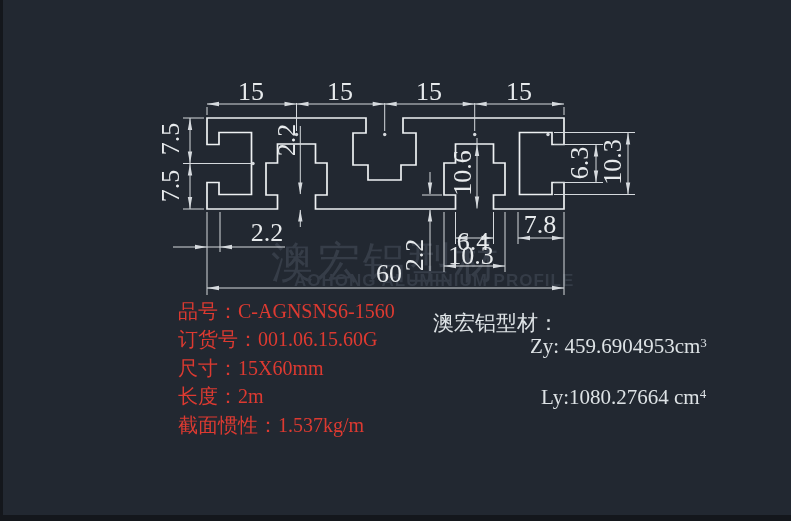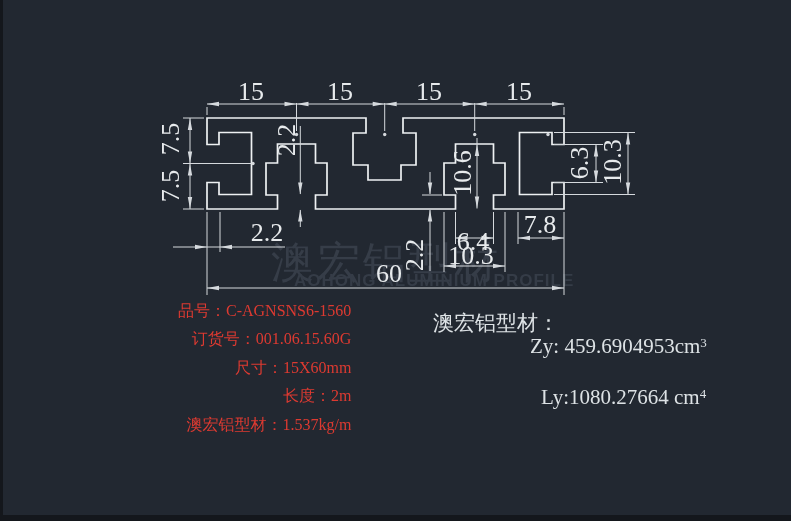--- a/index.html
+++ b/index.html
@@ -10,22 +10,22 @@
   .wm-cn{position:absolute;left:268px;top:234px;font-size:43px;font-weight:normal;
          letter-spacing:3px;color:#363d48;font-family:"Liberation Sans",sans-serif;white-space:nowrap;}
   .wm-en{position:absolute;left:291px;top:271px;font-size:17px;font-weight:bold;
          letter-spacing:1px;color:#353c47;font-family:"Liberation Sans",sans-serif;white-space:nowrap;}
   svg{position:absolute;left:0;top:0;}
   
   .dim{position:absolute;color:#e7eaec;font-size:26px;white-space:nowrap;
        transform:translate(-50%,-50%);line-height:1;}
   .dim.rot{transform:translate(-50%,-50%) rotate(-90deg);}
   
-  .specs{position:absolute;left:175px;top:297px;color:#dd3a31;font-size:16px;
-         line-height:28.4px;white-space:nowrap;text-align:right;}
+  .specs{position:absolute;left:175px;top:297px;color:#dd3a31;font-size:20px;
+         line-height:28.4px;white-space:nowrap;}
   .specs span{display:block;}
   
   .wtxt{position:absolute;color:#dde2e5;font-size:21px;white-space:nowrap;line-height:1.1;}
   .wtxt .sup{font-size:13px;vertical-align:6px;}
 </style>
 </head>
 <body>
 
 <div id="stage">
  <div id="canvas">
@@ -114,21 +114,21 @@
   <span class="dim" style="left:537px;top:225px">7.8</span>
   <span class="dim" style="left:468px;top:256px">10.3</span>
   <span class="dim rot" style="left:412px;top:255px">2.2</span>
   <span class="dim" style="left:386px;top:274px">60</span>
 
   <div class="specs">
     <span>品号：C-AGNSNS6-1560</span>
     <span>订货号：001.06.15.60G</span>
     <span>尺寸：15X60mm</span>
     <span>长度：2m</span>
-    <span>澳宏铝型材：1.537kg/m</span>
+    <span>截面惯性：1.537kg/m</span>
   </div>
 
   <span class="wtxt" style="left:430px;top:312px">澳宏铝型材：</span>
   <span class="wtxt" style="left:527px;top:335px"><span>Zy: 459.6904953cm</span><span class="sup">3</span></span>
   <span class="wtxt" style="left:538px;top:386px"><span>Ly:1080.27664 cm</span><span class="sup">4</span></span>
 
  </div>
 </div>
 
 </body></html>

